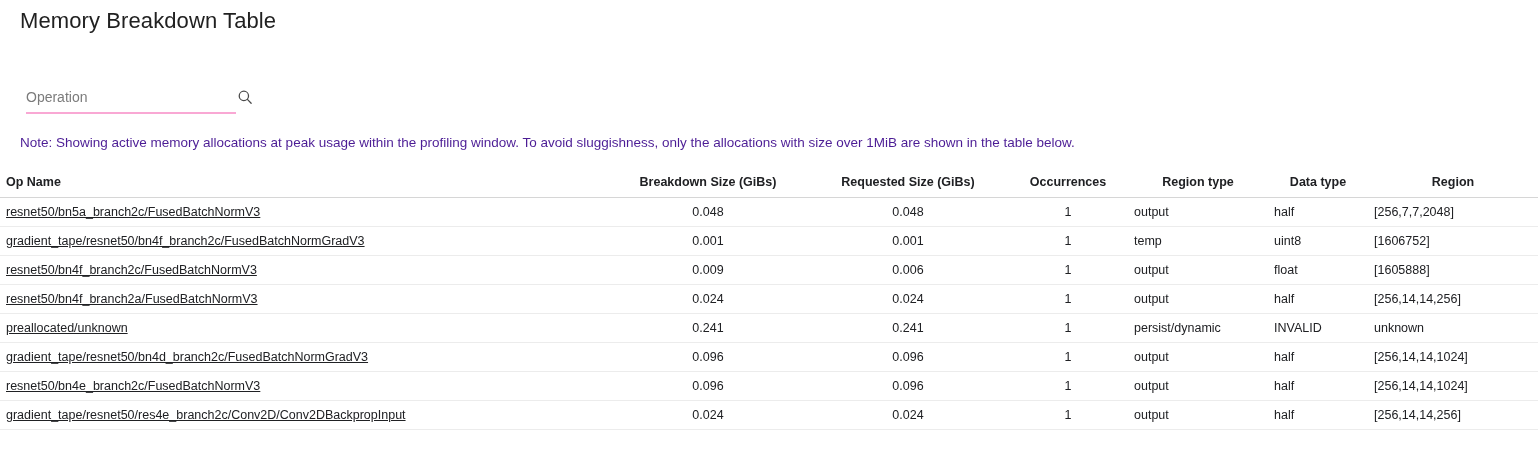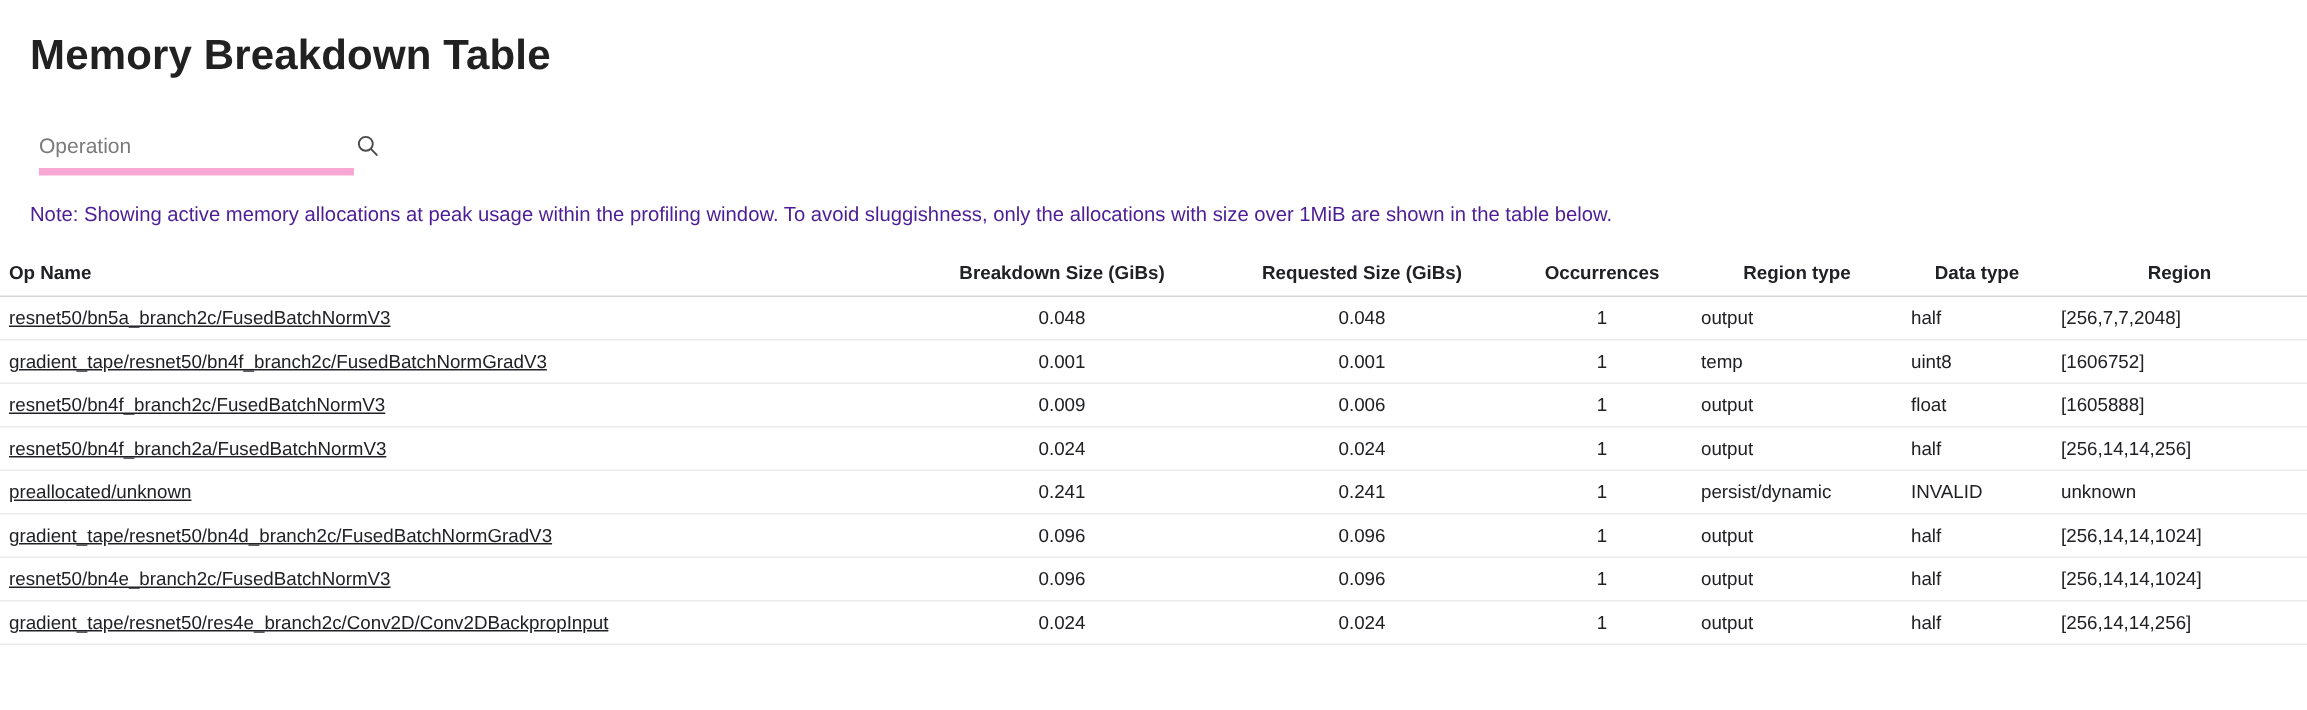--- a/index.html
+++ b/index.html
@@ -16,33 +16,33 @@
   }
   .page {
     position: relative;
     width: 1538px;
     height: 473px;
     box-sizing: border-box;
   }
   .title {
     position: absolute;
     left: 20px;
-    top: 21px;
-    font-size: 28px;
-    font-weight: 700;
+    top: 8px;
+    font-size: 22px;
+    font-weight: 400;
     color: #212121;
     letter-spacing: 0.1px;
   }
   .search-wrap {
     position: absolute;
     left: 26px;
     top: 82px;
     width: 210px;
     height: 30px;
-    border-bottom: 5px solid #f9a8d4;
+    border-bottom: 2px solid #f9a8d4;
     display: flex;
     align-items: center;
     justify-content: space-between;
     gap: 40px;
   }
   .search-input {
     border: none;
     outline: none;
     background: transparent;
     font-family: "Liberation Sans", sans-serif;

